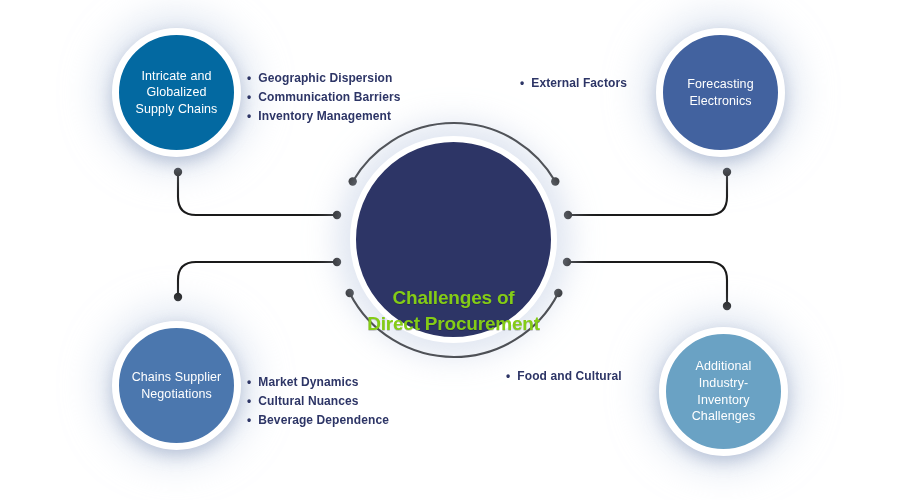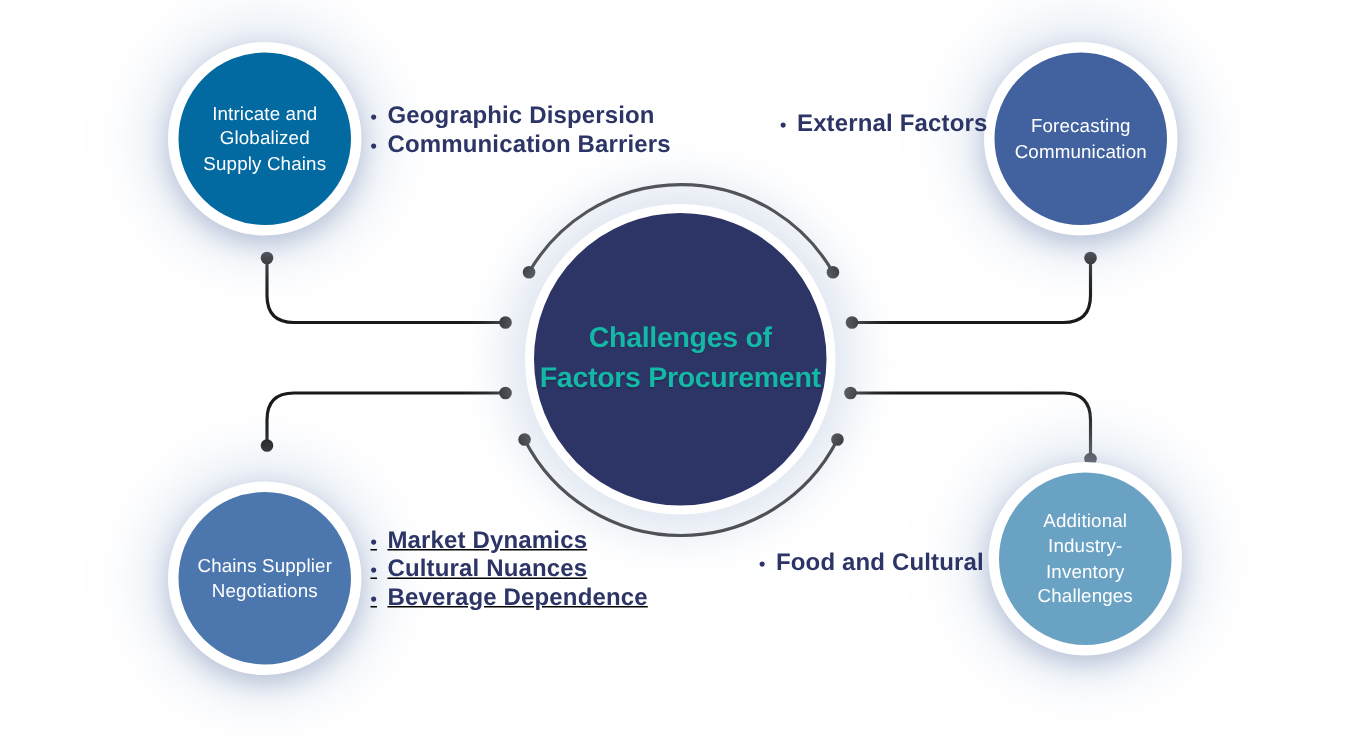--- a/index.html
+++ b/index.html
@@ -19,44 +19,44 @@
     color:#ffffff;
     box-shadow:0 5px 16px rgba(110,130,170,.40), 0 0 34px 16px rgba(206,216,234,.55);
   }
   .node-label{font-size:12.5px;line-height:1.33;font-weight:400;letter-spacing:.1px;}
   .node-label span{display:block;}
 
   
   .center-node{
     position:absolute;left:350px;top:136px;width:207px;height:207px;box-sizing:border-box;
     border-radius:50%;border:6px solid #ffffff;
-    display:flex;align-items:center;justify-content:center;text-align:center;
-    color:#14b8a6;
+    display:flex;align-items:flex-end;justify-content:center;text-align:center;
+    color:#84cc16;
     box-shadow:0 0 30px 14px rgba(205,215,233,.62);
   }
   .center-label{font-size:19px;font-weight:700;line-height:1.38;letter-spacing:-.2px;
     text-shadow:0 1px 0 rgba(0,0,0,.18);}
   .center-label span{display:block;}
 
   
   .bullets{position:absolute;list-style:none;margin:0;padding:0;}
   .bullets li{
-    font-size:16px;font-weight:600;color:#2d3566;line-height:18.8px;
+    font-size:12px;font-weight:600;color:#2d3566;line-height:18.8px;
     letter-spacing:.1px;white-space:nowrap;
   }
   .bullets li::before{content:"\2022";margin-right:7px;font-size:12px;color:#2d3566;}
 
   .tl{left:112px;top:28px;}
   .tr{left:656px;top:28px;}
   .bl{left:112px;top:321px;}
-  .br{left:659px;top:308px;}
+  .br{left:659px;top:327px;}
 
   .list-tl{left:247px;top:69px;}
   .list-tr{left:520px;top:74px;}
-  .list-bl{left:247px;top:352px;text-decoration:underline;}
+  .list-bl{left:247px;top:373px;}
   .list-br{left:506px;top:367px;}
 </style>
 </head>
 <body>
 
 <div class="stage">
 
   <svg class="connectors" viewBox="0 0 900 500">
     <g stroke="#1a1a1a" stroke-width="2.1" fill="none" stroke-linecap="round">
       <path d="M178 172 V197 Q178 215 196 215 H337"></path>
@@ -78,40 +78,41 @@
       <circle cx="352.7" cy="181.5" r="4.2"></circle>
       <circle cx="555.3" cy="181.5" r="4.2"></circle>
       <circle cx="349.7" cy="293" r="4.2"></circle>
       <circle cx="558.3" cy="293" r="4.2"></circle>
     </g>
   </svg>
 
   <div class="center-node" style="background-color: rgb(45, 53, 102);">
     <div class="center-label">
       <span>Challenges of</span>
-      <span>Factors Procurement</span>
+      <span>Direct Procurement</span>
     </div>
   </div>
 
   <div class="node tl" style="background-color: #0369a1;">
     <div class="node-label">
       <span>Intricate and</span>
       <span>Globalized</span>
       <span>Supply Chains</span>
     </div>
   </div>
   <ul class="bullets list-tl">
     <li>Geographic Dispersion</li>
     <li>Communication Barriers</li>
+    <li>Inventory Management</li>
   </ul>
 
   <div class="node tr" style="background-color: rgb(66, 98, 159);">
     <div class="node-label">
       <span>Forecasting</span>
-      <span>Communication</span>
+      <span>Electronics</span>
     </div>
   </div>
   <ul class="bullets list-tr">
     <li>External Factors</li>
   </ul>
 
   <div class="node bl" style="background-color: rgb(75, 119, 174);">
     <div class="node-label">
       <span>Chains Supplier</span>
       <span>Negotiations</span>

